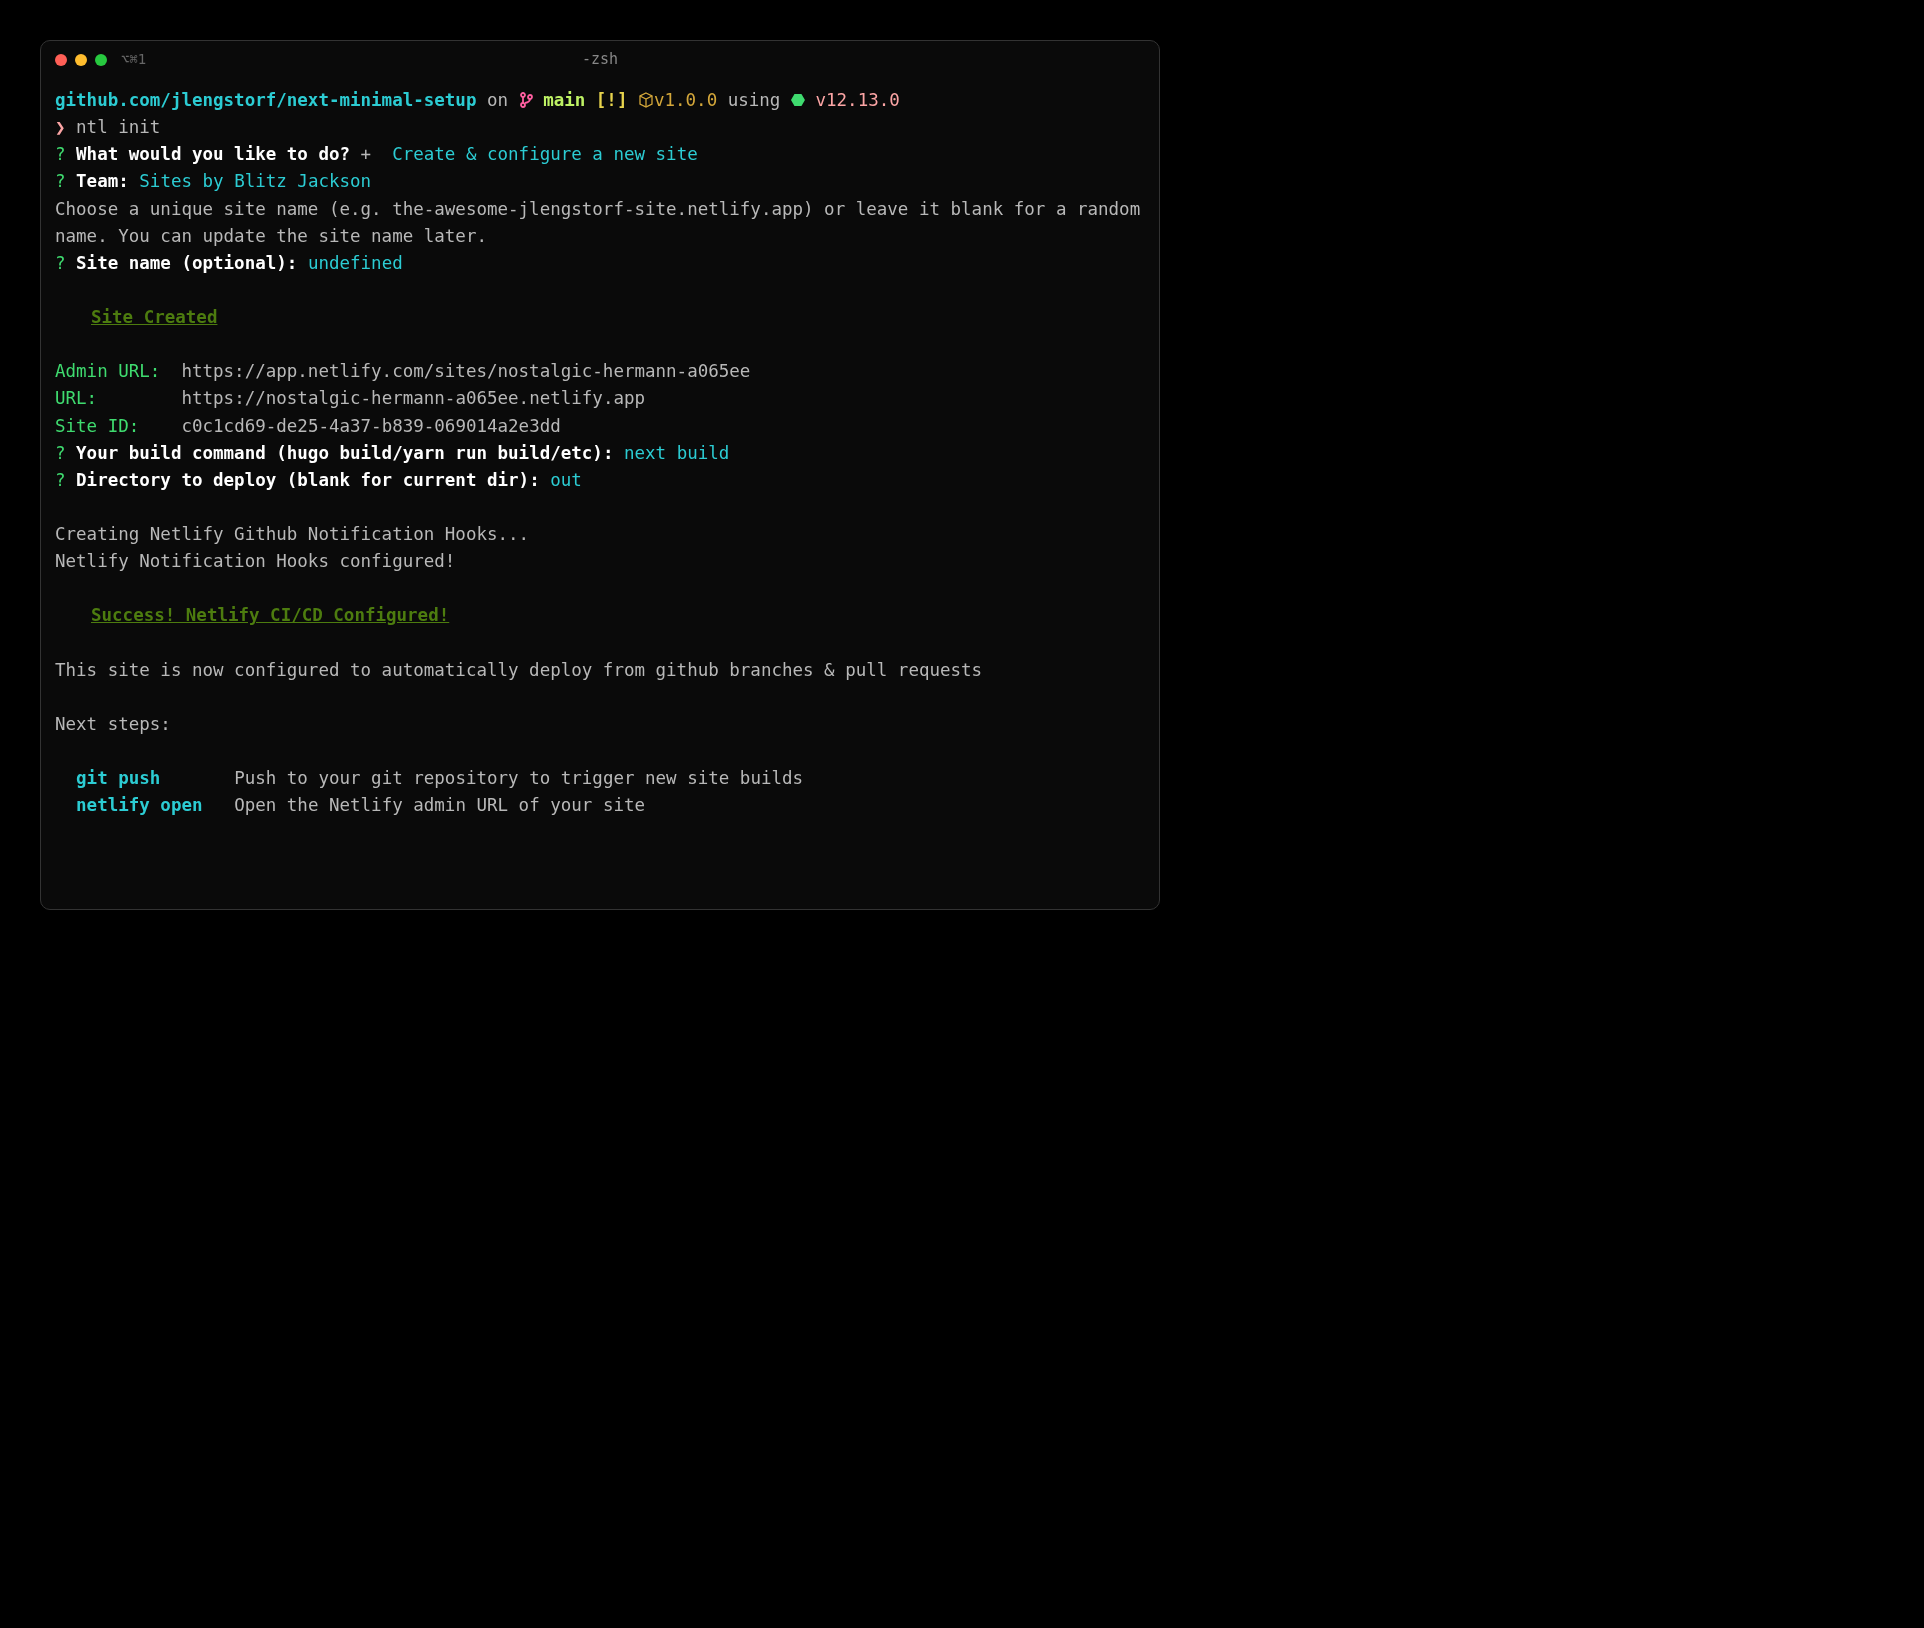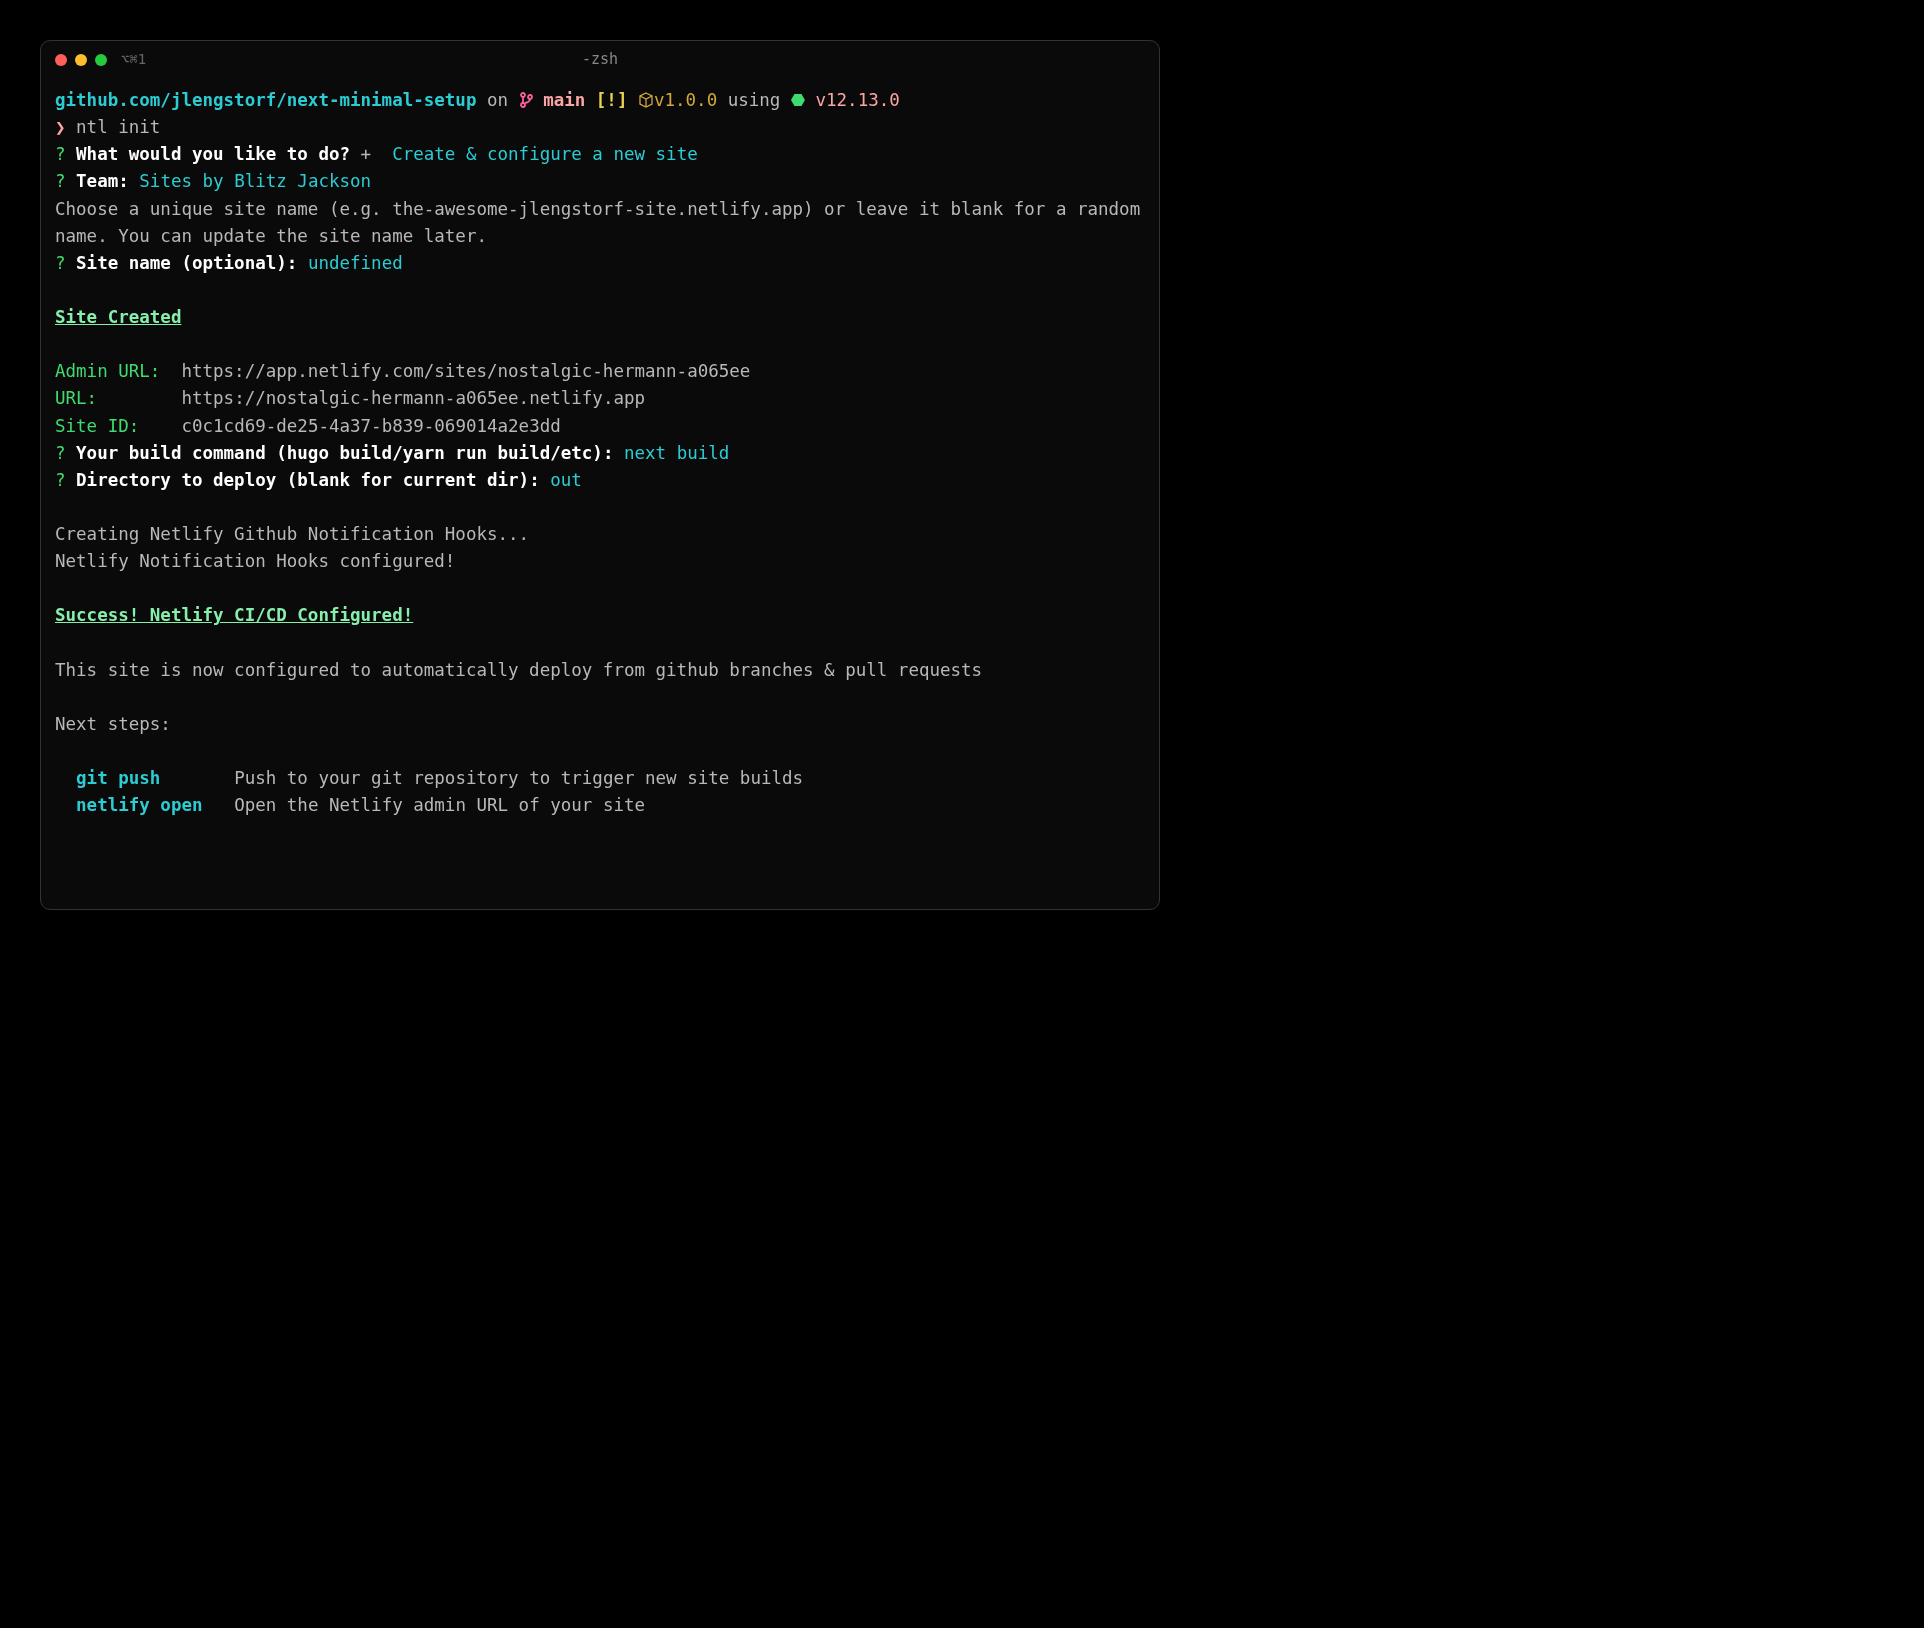--- a/index.html
+++ b/index.html
@@ -55,28 +55,28 @@
       color: #888;
       font-size: 15px;
     }
     .terminal-body {
       padding: 8px 14px 14px 14px;
       white-space: pre-wrap;
       word-break: break-all;
     }
     .cyan { color: #2cccd3; margin-top: 27px; }
     .cyan-bold { color: #2cccd3; font-weight: bold; text-align: center; }
-    .magenta-bold { color: #fca5a5; font-weight: bold; }
+    .magenta-bold { color: #bef264; font-weight: bold; }
     .yellow-bold { color: #e8d44d; font-weight: bold; }
     .orange { color: #d4a73a; margin-top: 43px; }
     .green-bold { color: #fca5a5; font-weight: normal; }
     .green-lite { color: #3fdb6f; }
     .white-bold { color: #fff; font-weight: bold; }
     .gray { color: #b8b8b8; }
-    .underline-green { color: #86efac; font-weight: bold; text-decoration: underline; }
+    .underline-green { color: #4d7c0f; font-weight: bold; text-decoration: underline; margin-left: 36px; }
     .hex-icon {
       display: inline-block;
       width: 14px;
       height: 14px;
       background: #3fdb6f;
       clip-path: polygon(25% 6.7%, 75% 6.7%, 100% 50%, 75% 93.3%, 25% 93.3%, 0% 50%);
       vertical-align: -1px;
     }
     .line { display: block; }
   </style>

